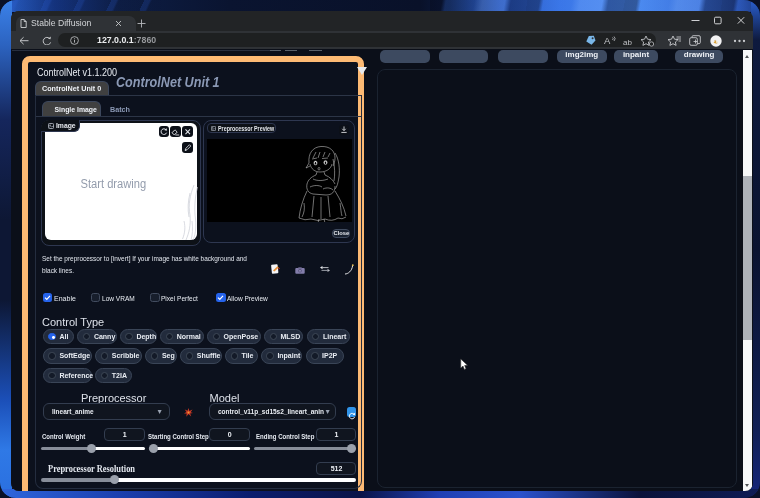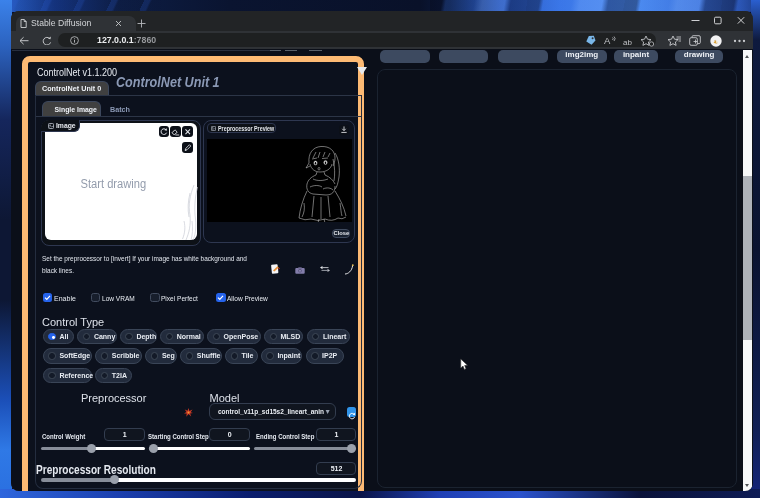--- a/index.html
+++ b/index.html
@@ -1,21 +1,21 @@
 <!DOCTYPE html>
 <html><head>
 <meta charset="utf-8">
 <style>
   * { margin:0; padding:0; box-sizing:border-box; }
   html,body { width:760px; height:498px; overflow:hidden; background:#0a1128;
     font-family:"Liberation Sans", sans-serif; }
   .abs { position:absolute; }
   .sx { display:inline-block; transform:scaleX(0.84); transform-origin:0 50%; white-space:nowrap; }
   .sx9 { display:inline-block; transform:scaleX(0.9); transform-origin:0 50%; white-space:nowrap; }
-  #stage { position:relative; width:760px; height:498px; overflow:hidden; }
+  #stage { position:relative; width:760px; height:498px; overflow:hidden;border-radius:16px; }
   
   #wp-top { left:0; top:0; width:760px; height:12px;
     background:linear-gradient(90deg,#2a62cc 0,#14337e 55px,#0d1d44 120px,#0a1430 230px,#091129 420px,#0c1a3e 450px,#2450b4 500px,#3a76e8 560px,#4f8ef2 640px,#3a70da 700px,#274da8 740px,#142c6e 760px); }
   #wp-top2 { left:430px; top:0; width:330px; height:11px;
     background:repeating-linear-gradient(100deg,rgba(6,10,28,0.4) 0 12px,rgba(60,120,230,0.2) 16px 44px,rgba(120,170,250,0.3) 52px 74px,rgba(8,14,38,0.38) 80px 96px); }
   #wp-top3 { left:12px; top:0; width:150px; height:11px;
     background:repeating-linear-gradient(115deg,rgba(45,95,215,0.5) 0 5px,rgba(8,14,40,0.05) 7px 30px); opacity:0.4; }
   #wp-left { left:0; top:0; width:12px; height:498px;
     background:linear-gradient(180deg,#3b82ea 0,#2c63c0 45px,#15265c 120px,#0d1734 220px,#0d1734 300px,#1b4fb8 400px,#2f79e6 450px,#2a6fe0 498px); }
   #wp-right { left:751px; top:0; width:9px; height:498px;
@@ -322,20 +322,22 @@
           <div class="pill-btn" style="left:109.2px;top:252.8px;width:31.8px;"><span class="radio"></span>Seg</div>
           <div class="pill-btn" style="left:144.1px;top:252.8px;width:41.6px;"><span class="radio"></span>Shuffle</div>
           <div class="pill-btn" style="left:188.8px;top:252.8px;width:32.7px;"><span class="radio"></span>Tile</div>
           <div class="pill-btn" style="left:224.7px;top:252.8px;width:41.5px;"><span class="radio"></span>Inpaint</div>
           <div class="pill-btn" style="left:269.4px;top:252.8px;width:38px;"><span class="radio"></span>IP2P</div>
           <div class="pill-btn" style="left:6.7px;top:272.2px;width:49.3px;"><span class="radio"></span>Reference</div>
           <div class="pill-btn" style="left:59.1px;top:272.2px;width:37.1px;"><span class="radio"></span>T2IA</div>
 
           <div class="formlabel" style="left:5.7px;top:296.6px;padding-left:39px;">Preprocessor</div>
           <div class="formlabel" style="left:173.2px;top:296.6px;">Model</div>
+          <div class="dd" style="left:6.5px;top:307.6px;width:127.2px;"><span class="sx9" style="font-size:7.2px;">lineart_anime</span>
+            <span style="position:absolute;right:6px;top:0;color:#9aa3b2;font-size:6.8px;">▼</span></div>
           <svg class="abs" style="left:147.8px;top:312.2px;" width="9" height="9" viewBox="0 0 10 10">
             <path d="M5 0 L6 3.2 L9.4 1.8 L7.4 4.6 L10 5.6 L6.8 6 L8 9.4 L5 6.8 L2.6 9.6 L3 6.2 L0 6 L2.8 4.4 L0.8 1.6 L4 3 Z" fill="#cc3a24"></path>
             <circle cx="5" cy="5" r="1.1" fill="#ef9a32"></circle>
           </svg>
           <div class="dd" style="left:173.2px;top:307.6px;width:126.5px;"><span style="font-size:7px;display:inline-block;transform:scaleX(0.93);transform-origin:0 50%;">control_v11p_sd15s2_lineart_anin</span>
             <span style="position:absolute;right:4px;top:0;color:#9aa3b2;font-size:6.8px;">▼</span></div>
           <div class="abs" style="left:310.5px;top:311.4px;width:9.7px;height:10px;background:#3093e8;border-radius:2.5px;">
             <svg width="9.7" height="10" viewBox="0 0 10 10">
                 <path d="M7.6 3.6 A2.8 2.8 0 1 0 7.8 6.2" fill="none" stroke="#fff" stroke-width="1"></path>
                 <path d="M8.4 1.6 L8 4.2 L5.6 3.4 Z" fill="#fff"></path>
@@ -350,21 +352,21 @@
           <div class="numbox" style="left:280.2px;top:333.1px;width:40px;">1</div>
 
           <div class="track" style="left:5px;top:351.3px;width:50.2px;background:#878d99;"></div>
           <div class="track" style="left:55.2px;top:351.3px;width:53.5px;background:#ffffff;"></div>
           <div class="handle" style="left:50.7px;top:348.3px;"></div>
           <div class="track" style="left:112.7px;top:351.3px;width:101.3px;background:#ffffff;"></div>
           <div class="handle" style="left:112.7px;top:348.3px;"></div>
           <div class="track" style="left:217.7px;top:351.3px;width:102.5px;background:#878d99;"></div>
           <div class="handle" style="left:311.2px;top:348.3px;"></div>
 
-          <div class="formlabel" style="left:0;top:367.9px;font-weight:600;color:#e5e9f0;font-size:12px;"><span class="sx">Preprocessor Resolution</span></div>
+          <div class="formlabel" style="left:12px;top:367.9px;font-weight:600;color:#e5e9f0;font-size:10px;font-family:Liberation Serif, serif;"><span class="sx">Preprocessor Resolution</span></div>
           <div class="numbox" style="left:280.2px;top:366.6px;width:40px;">512</div>
           <div class="track" style="left:5px;top:382.8px;width:73.2px;background:#878d99;"></div>
           <div class="track" style="left:78.2px;top:382.8px;width:242px;background:#ffffff;"></div>
           <div class="handle" style="left:73.7px;top:379.8px;"></div>
         </div>
       </div>
 
       <svg class="abs" style="left:449.5px;top:308.5px;z-index:9;" width="9" height="13" viewBox="0 0 12 17">
         <path d="M1 1 L1 13.2 L4 10.6 L5.8 15 L8 14 L6.2 9.8 L10 9.6 Z" fill="#fff" stroke="#333" stroke-width="0.8"></path>
       </svg>

